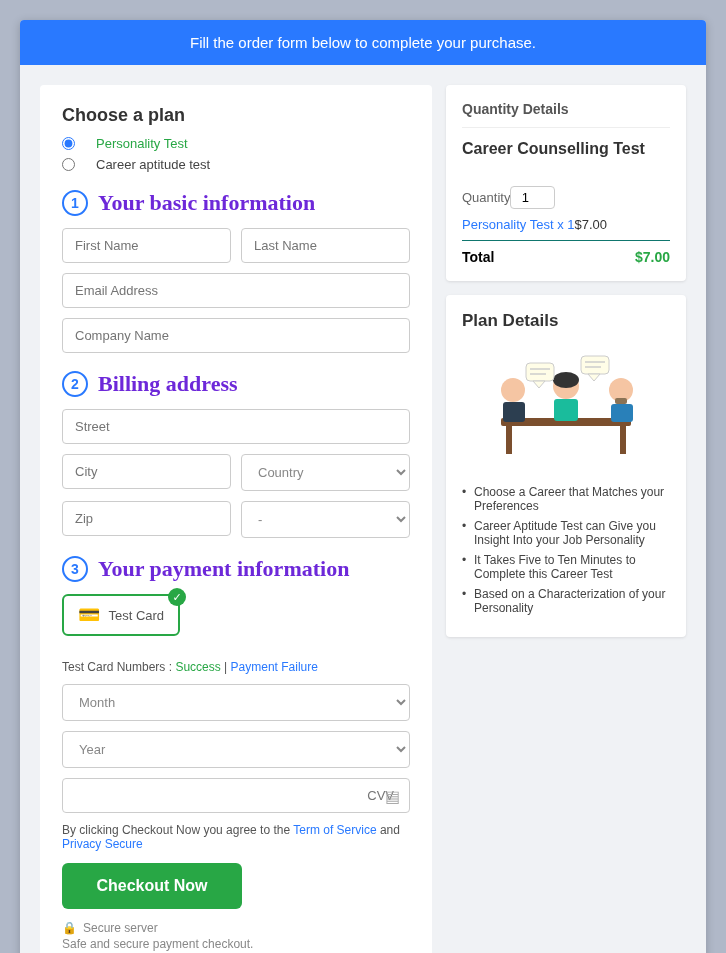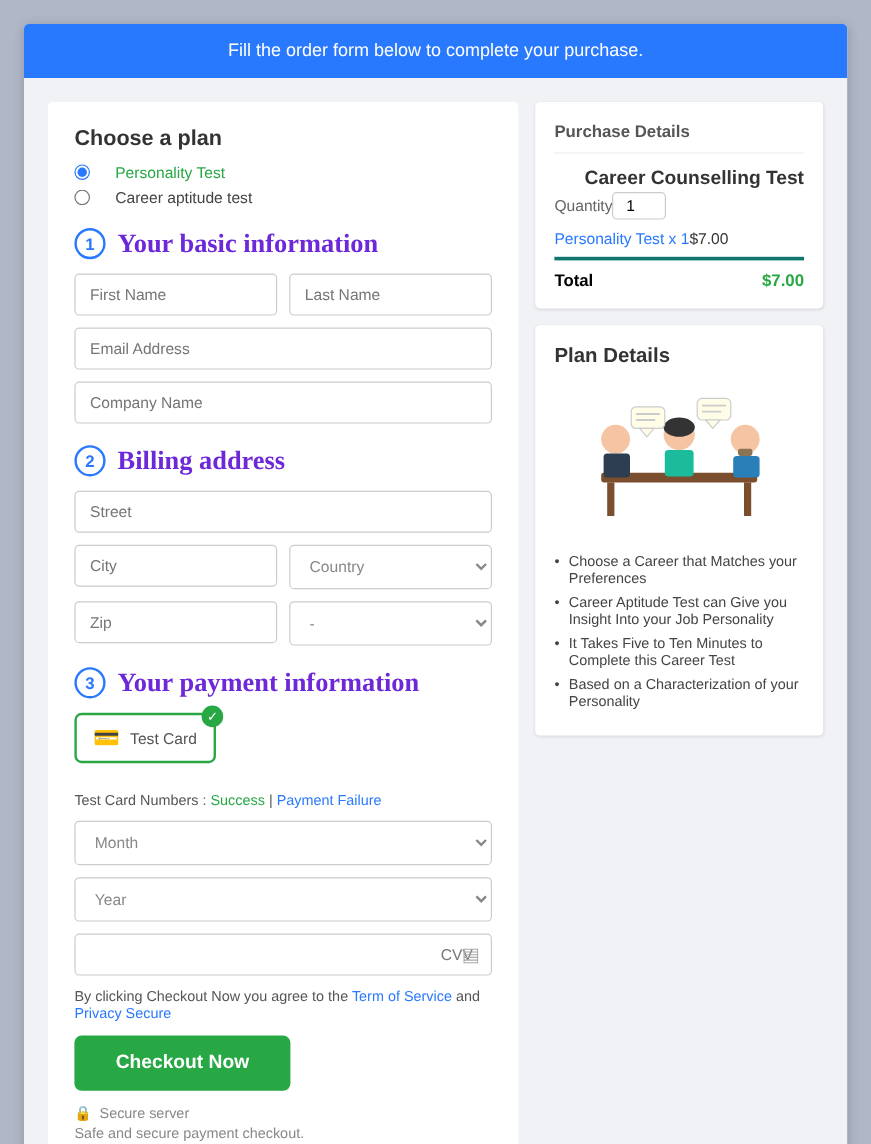--- a/index.html
+++ b/index.html
@@ -203,22 +203,21 @@
       font-weight: 600;
       color: #555;
       border-bottom: 1px solid #eee;
       padding-bottom: 10px;
       margin-bottom: 12px;
     }
     .purchase-product-name {
       font-size: 16px;
       font-weight: 700;
       color: #333;
-      margin-bottom: 2px;
-      text-align: right;
+      margin-bottom: 28px;
     }
     .purchase-row {
       display: flex;
       justify-content: flex-start;
       align-items: center;
       margin-bottom: 8px;
       font-size: 13px;
     }
     .purchase-row .label {
       color: #666;
@@ -235,21 +234,21 @@
       color: #333;
       font-weight: 500;
     }
     .purchase-row .product-link {
       color: #2979ff;
       text-decoration: none;
     }
     .purchase-total-row {
       display: flex;
       justify-content: space-between;
-      border-top: 3px solid #0f766e;
+      border-top: 1px solid #0f766e;
       padding-top: 8px;
       margin-top: 4px;
       font-weight: 700;
       font-size: 14px;
     }
     .purchase-total-row .total-price {
       color: #28a745;
     }
     .plan-details-card {
       background: white;
@@ -455,21 +454,21 @@
           <span>Secure server</span>
         </div>
         <div>Safe and secure payment checkout.</div>
       </div>
 
     </div>
 
     <div class="right-panel">
 
       <div class="purchase-details-card">
-        <div class="purchase-details-header">Purchase Details</div>
+        <div class="purchase-details-header">Quantity Details</div>
         <div class="purchase-product-name">Career Counselling Test</div>
         <div class="purchase-row">
           <span class="label">Quantity</span>
           <input type="number" class="qty-input" value="1" style="">
         </div>
         <div class="purchase-row">
           <a href="#" class="product-link">Personality Test x 1</a>
           <span class="price">$7.00</span>
         </div>
         <div class="purchase-total-row">

